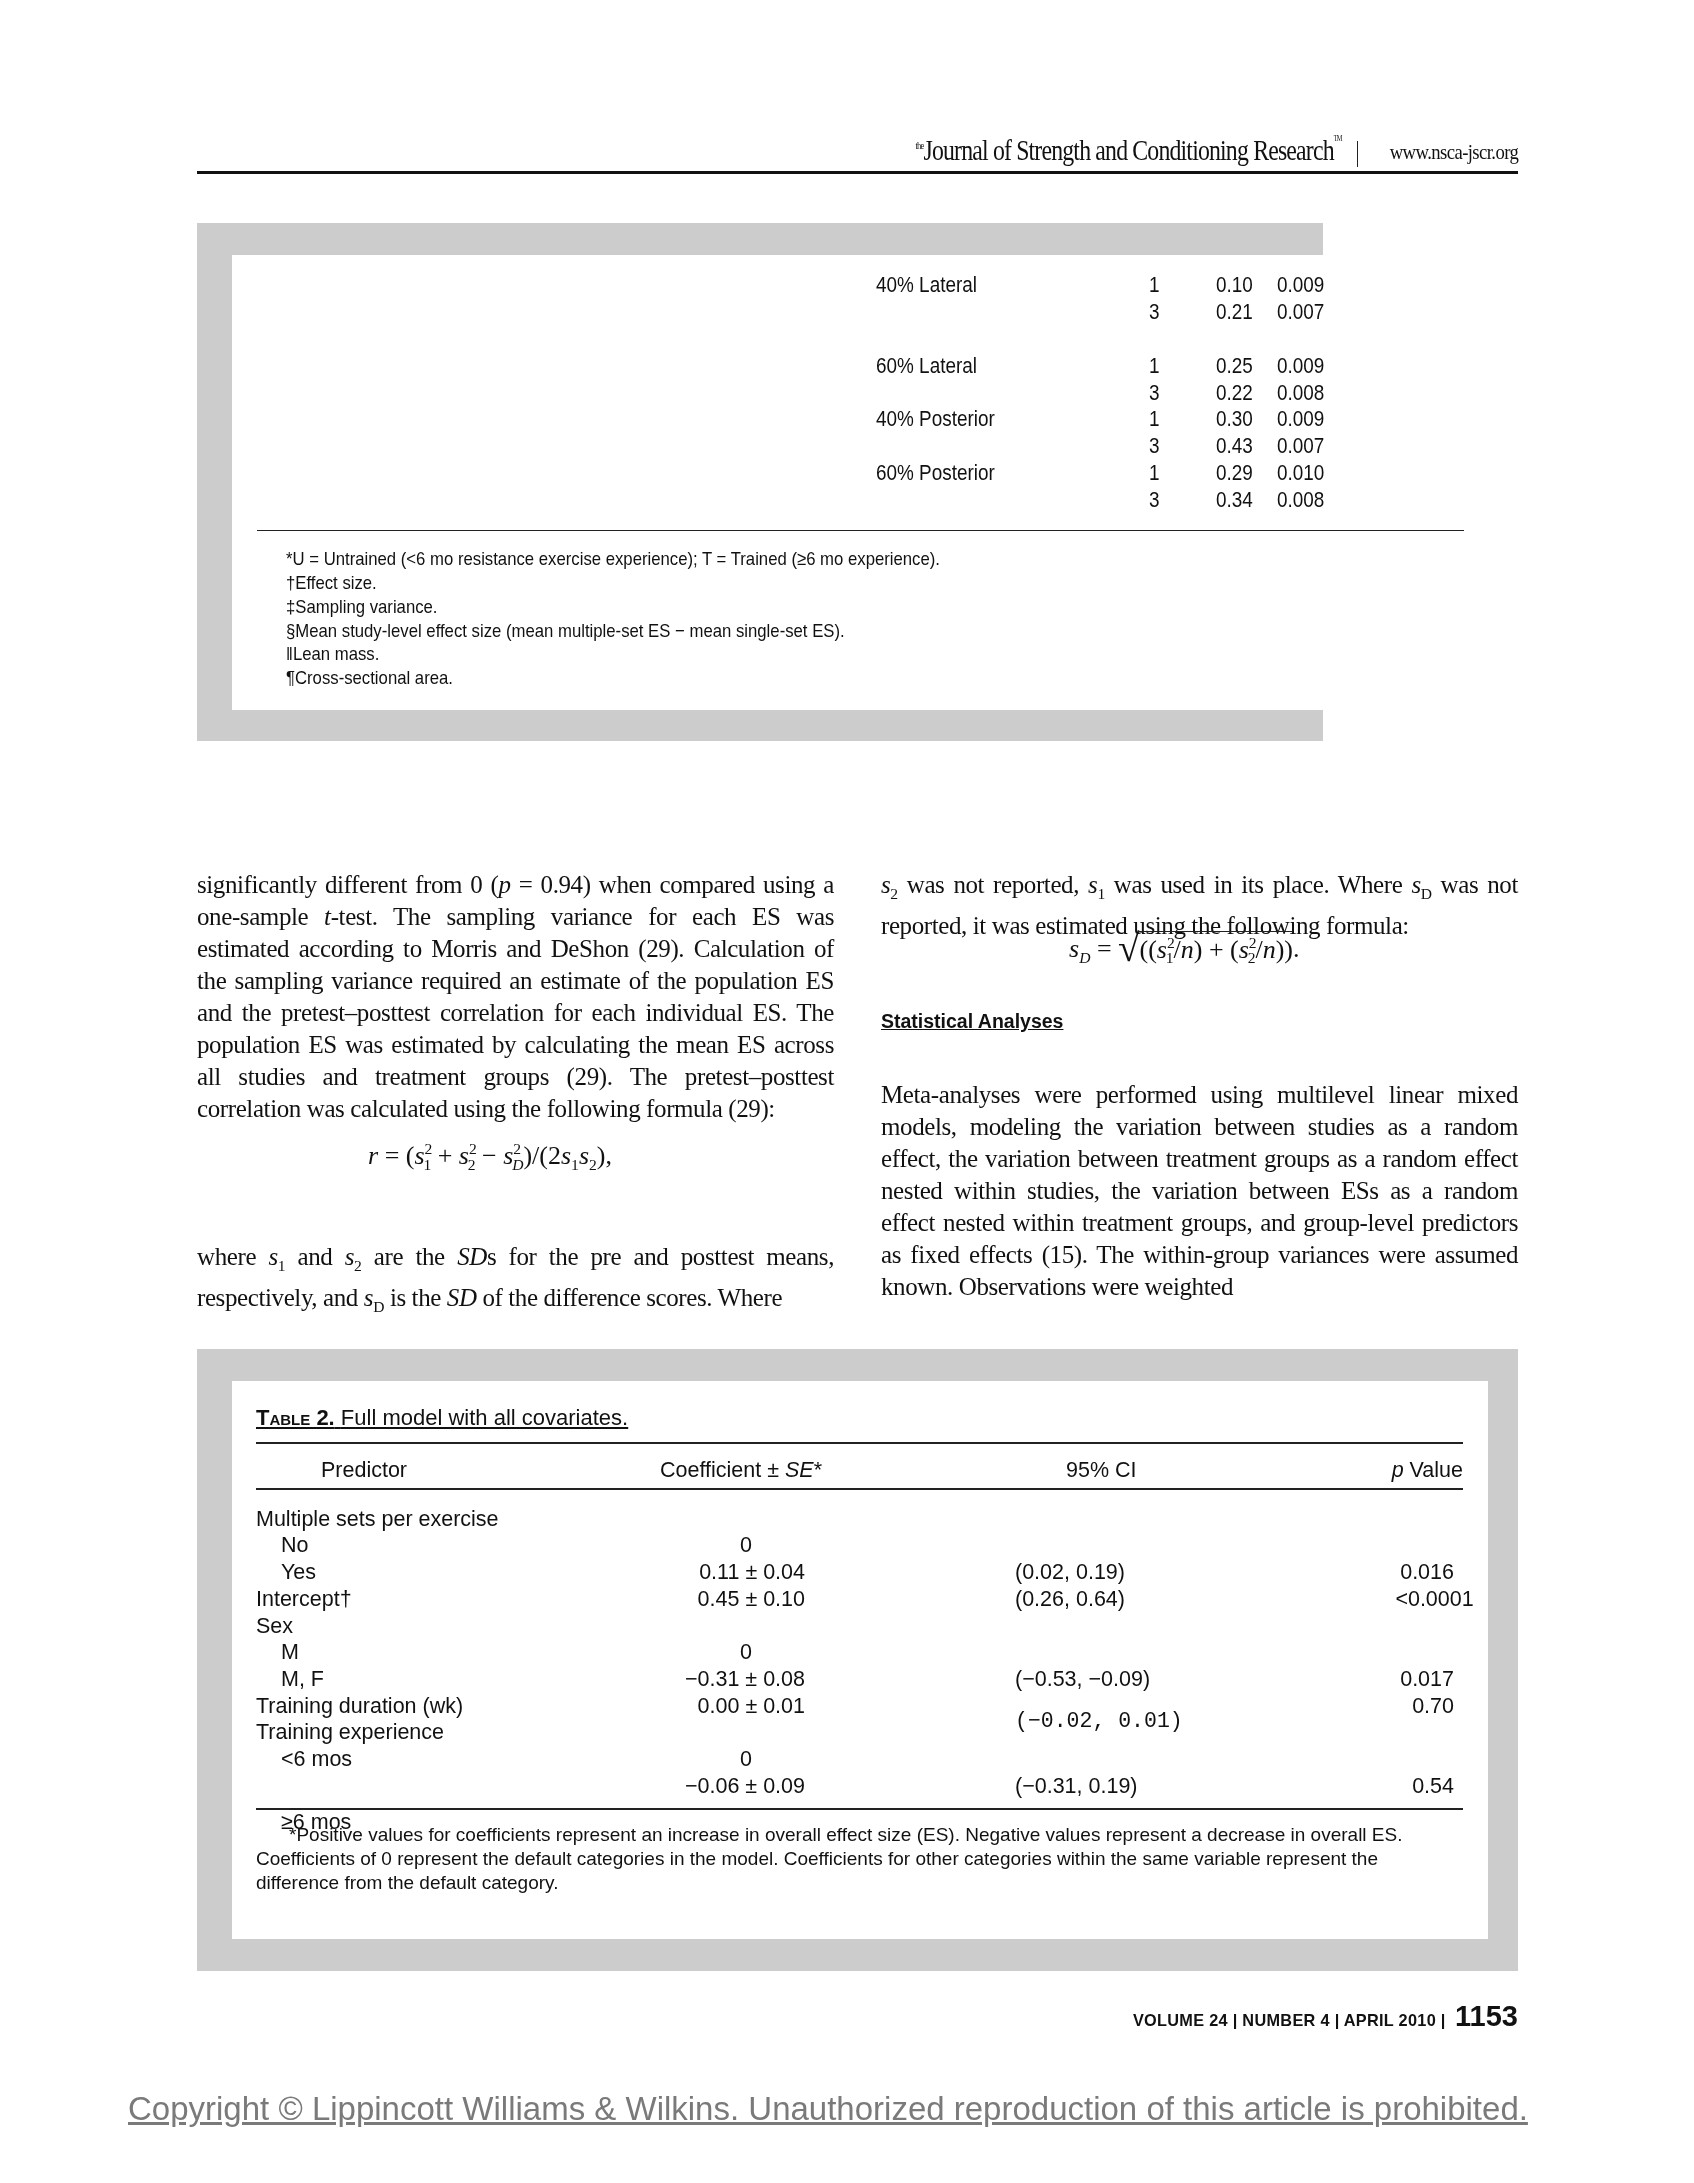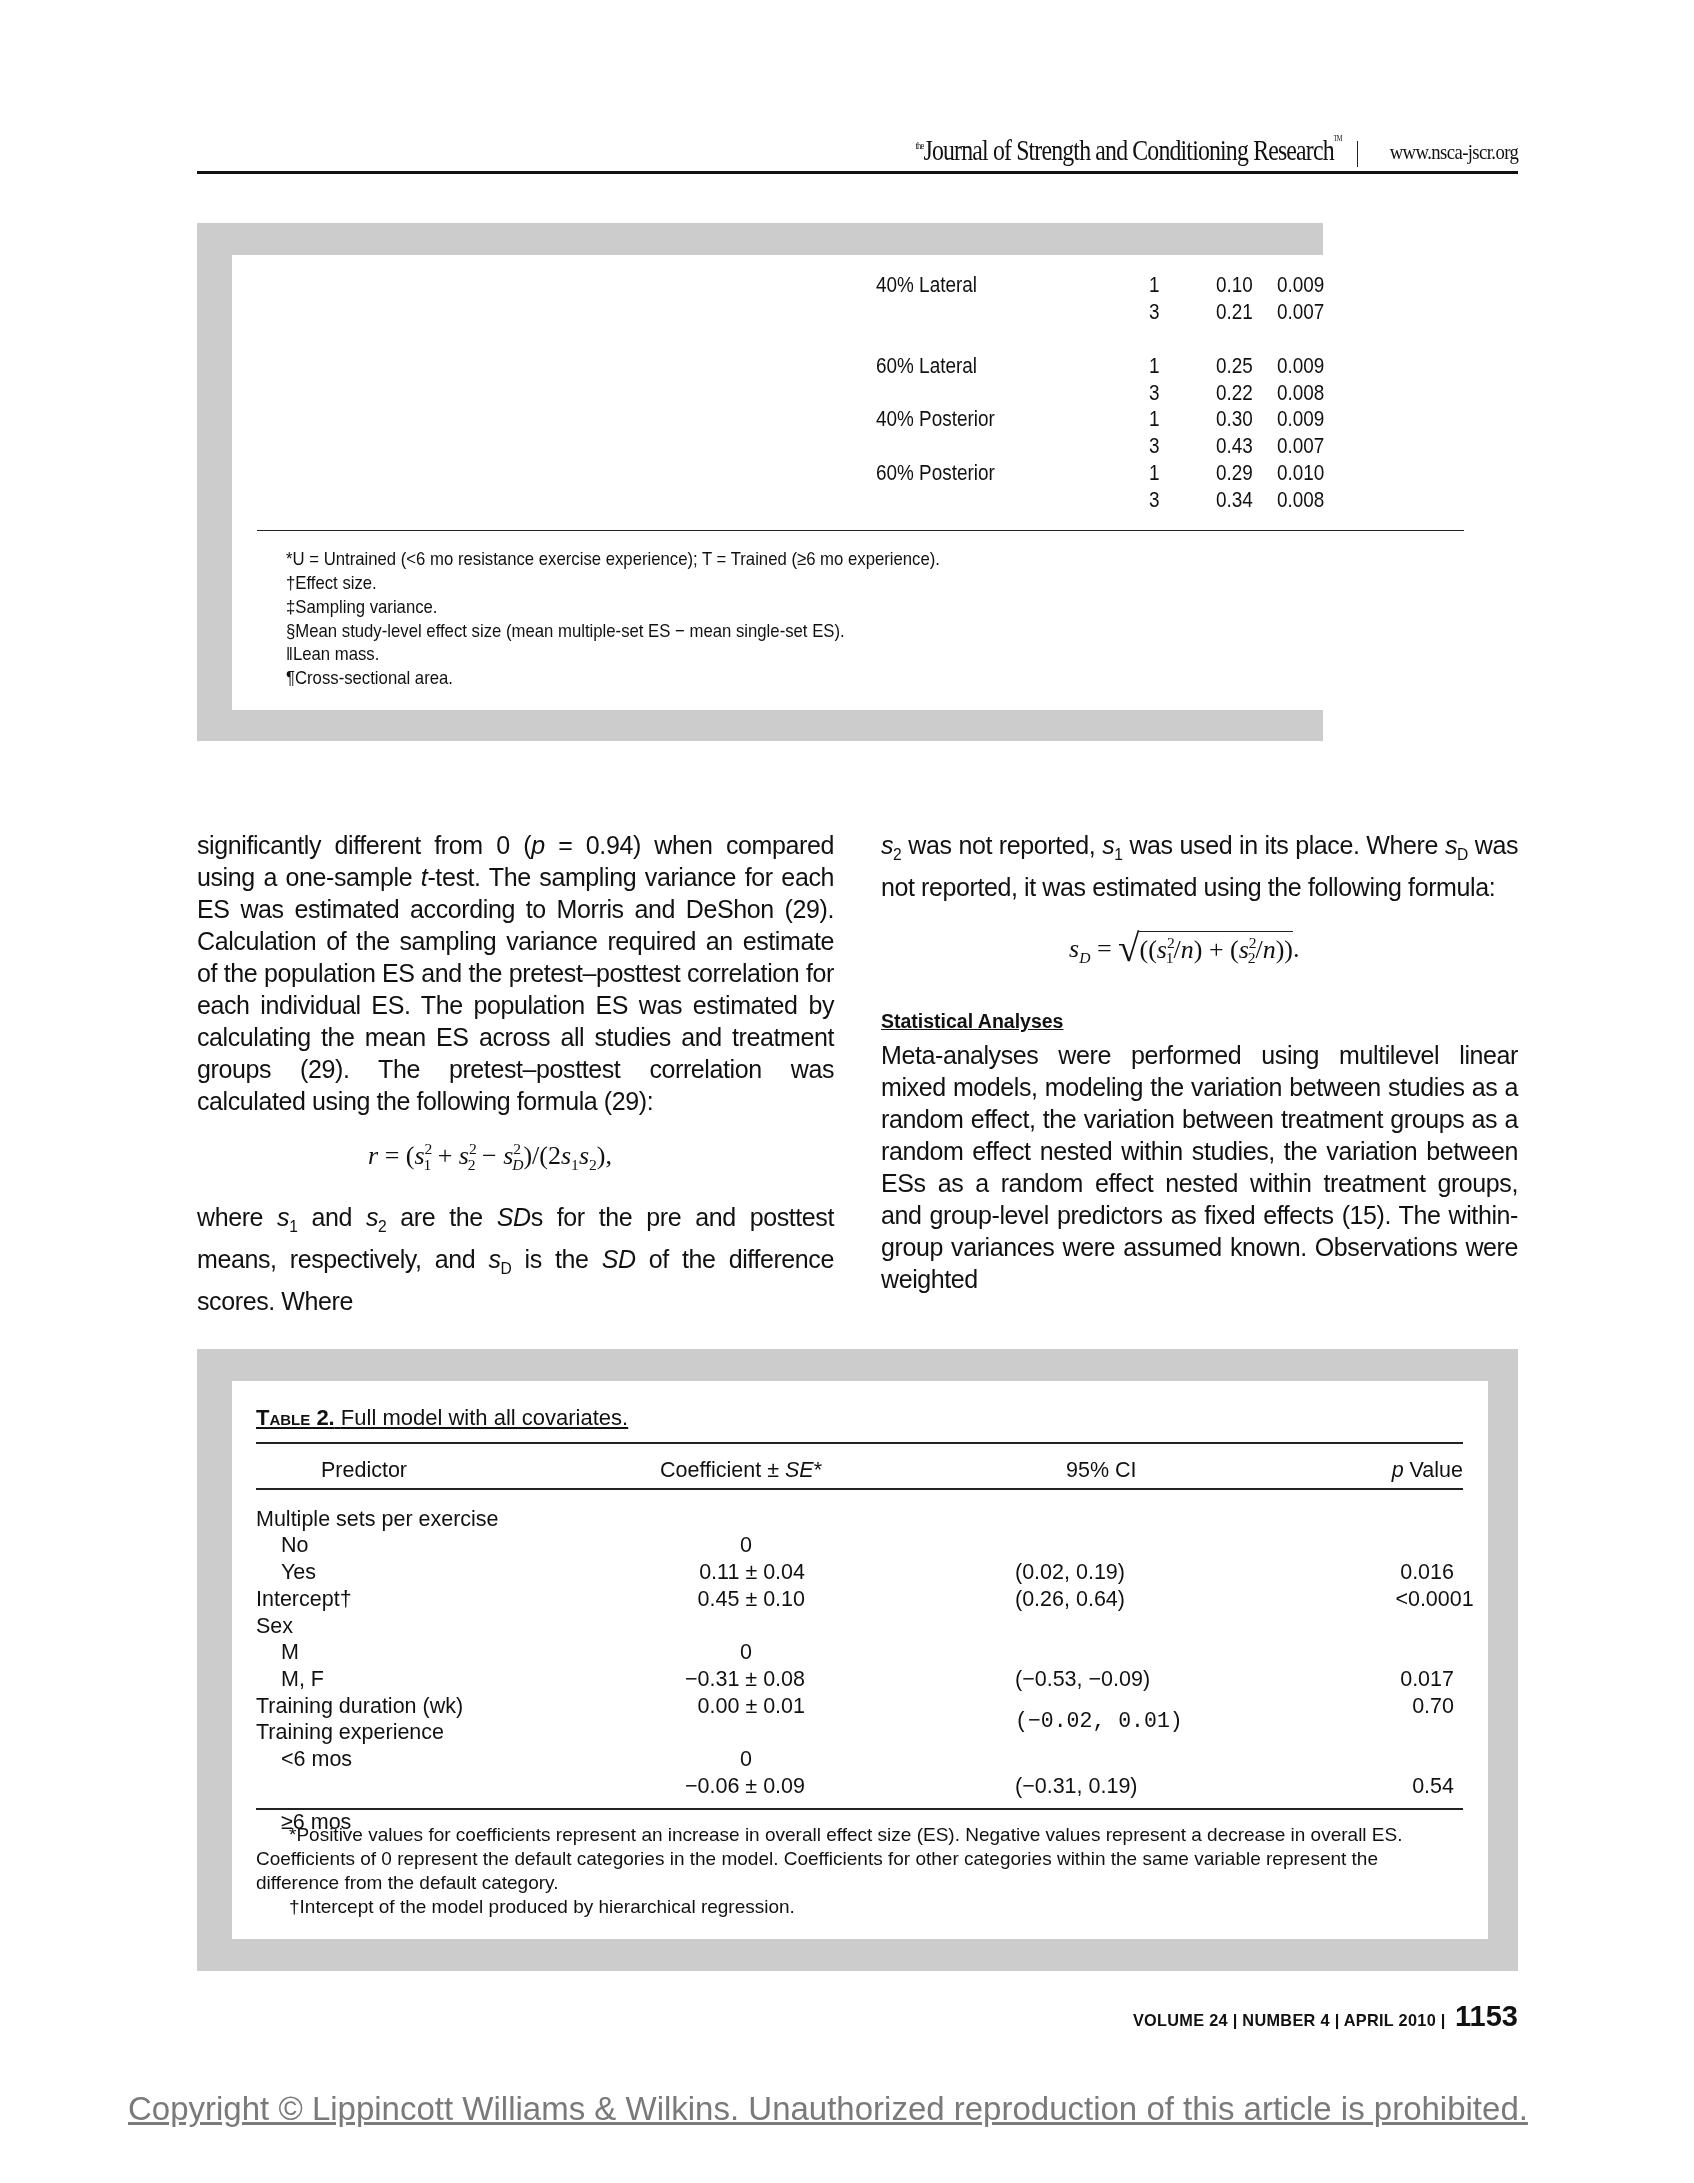--- a/index.html
+++ b/index.html
@@ -17,21 +17,21 @@
   
   .frame{background:#cccccc;}
   .inner{background:#ffffff;position:absolute;}
 
   
   .t1row{position:absolute;font-family:"Liberation Sans",sans-serif;font-size:21.5px;white-space:nowrap;transform:scaleX(0.88);transform-origin:left top;}
   .t1rule{position:absolute;height:1.3px;background:#222;}
   .fn{position:absolute;font-family:"Liberation Sans",sans-serif;font-size:19px;white-space:nowrap;transform:scaleX(0.88);transform-origin:left top;}
 
   
-  .col{position:absolute;width:637px;font-family:Liberation Sans, sans-serif;font-size:25px;line-height:32px;text-align:justify;letter-spacing:-0.4px;}
+  .col{position:absolute;width:637px;font-family:Liberation Serif, serif;font-size:25px;line-height:32px;text-align:justify;letter-spacing:-0.4px;margin-top:40px;}
   .col p{margin:0;}
   .eq{position:absolute;font-family:"Liberation Serif",serif;font-size:26px;font-style:italic;white-space:nowrap;}
   .eq .n{font-style:normal;}
   .eq sub,.eq sup{font-size:15.6px;}
   .subhead{position:absolute;font-family:"Liberation Sans",sans-serif;font-weight:bold;font-size:19.5px;}
 
   
   .t2cap{position:absolute;font-family:"Liberation Sans",sans-serif;font-size:22px;white-space:nowrap;text-decoration:underline;}
   .t2cap .lbl{font-weight:bold;font-variant:small-caps;}
   .t2rule{position:absolute;background:#222;}
@@ -176,21 +176,20 @@
         <div class="t2c" style="left: 24px; top: 339px;">Training experience</div>
         <div class="t2c" style="left: 49px; top: 366px;">&lt;6 mos</div>
         <div class="t2c" style="left: 508px; width: auto; text-align: left; padding-right: 0px; top: 366px;">0</div>
         <div class="t2c" style="left: 49px; top: 393px; margin-top: 36px;">≥6 mos</div>
         <div class="t2c" style="left: 378px; width: 195px; text-align: right; padding-right: 0px; top: 393px;">−0.06 ± 0.09</div>
         <div class="t2c" style="left: 783px; top: 393px;">(−0.31, 0.19)</div>
         <div class="t2c" style="right: 34px; text-align: right; top: 393px;">0.54</div>
       </div>
     <div class="t2rule" style="left:24px;top:427px;width:1207px;height:2px;"></div>
     <div class="t2fn" style="left:24px;top:442px;text-indent:33px;">*Positive values for coefficients represent an increase in overall effect size (ES). Negative values represent a decrease in overall ES. Coefficients of 0 represent the default categories in the model. Coefficients for other categories within the same variable represent the difference from the default category.</div>
-    <div class="t2fn" style="left:57px;top:514px;">†Intercept of the model produced by hierarchical regression.</div>
   </div>
 </div>
 
 <div id="footer" class="abs">
   <span class="vol">VOLUME 24 | NUMBER 4 | APRIL 2010 |</span>
   <span class="pg">1153</span>
 </div>
 <div id="copyright" class="abs">Copyright © Lippincott Williams &amp; Wilkins. Unauthorized reproduction of this article is prohibited.</div>
 
 

